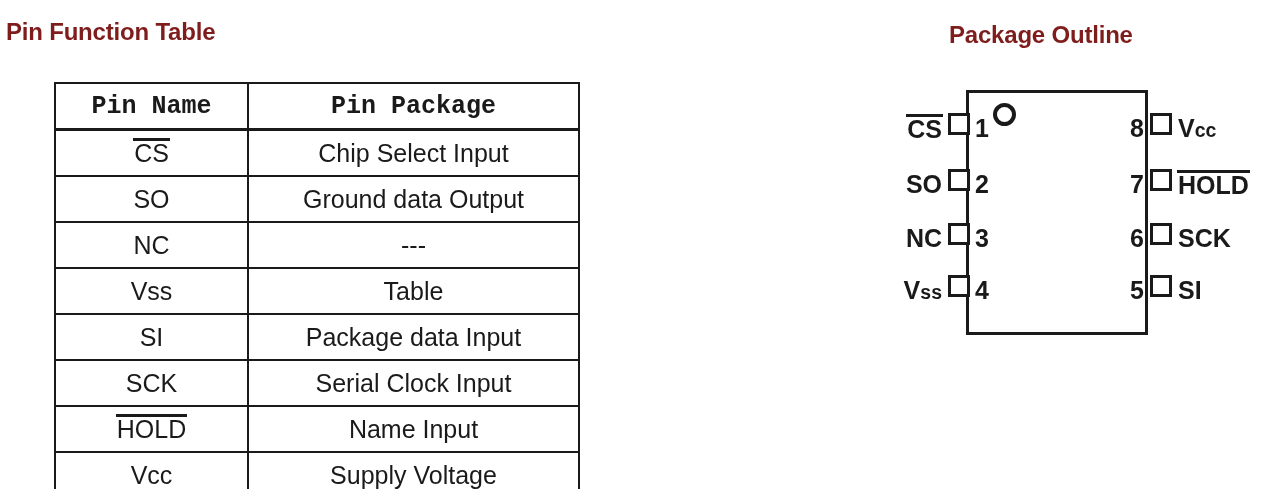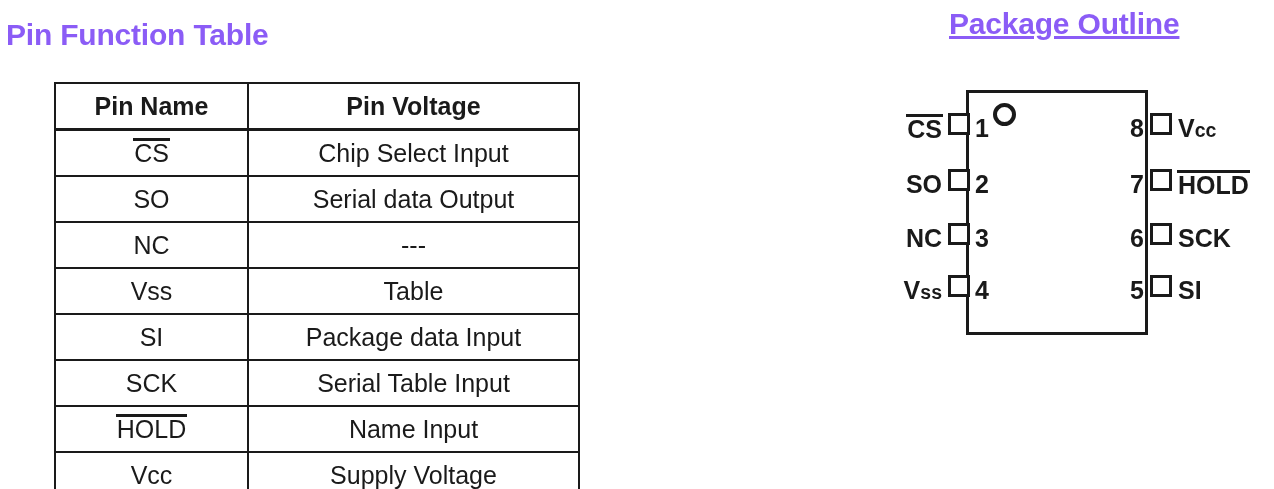--- a/index.html
+++ b/index.html
@@ -14,27 +14,27 @@
     overflow: hidden;
     font-family: "Liberation Sans", sans-serif;
     color: #111111;
     -webkit-font-smoothing: antialiased;
   }
 
   
   .heading {
     position: absolute;
     font-weight: bold;
-    font-size: 30px;
+    font-size: 24px;
     letter-spacing: -0.2px;
-    color: #8b5cf6;
+    color: #7f1d1d;
     white-space: nowrap;
   }
   #title-pin-table { left: 6px;  top: 18px; }
-  #title-package   { left: 949px; top: 7px; text-decoration: underline; }
+  #title-package   { left: 949px; top: 21px; }
 
   
   #pin-function-table {
     position: absolute;
     left: 54px;
     top: 82px;
     width: 524px;
     border-collapse: collapse;
     table-layout: fixed;
   }
@@ -50,20 +50,21 @@
     vertical-align: middle;
     font-size: 25px;
     font-weight: normal;
     color: #1a1a1a;
     line-height: 1;
     white-space: nowrap;
   }
   #pin-function-table thead th {
     font-weight: bold;
     border-bottom-width: 3px;
+    font-family: Liberation Mono, monospace;
   }
   #pin-function-table tbody tr:last-child td {
     border-bottom-width: 3px;
   }
   .cell-bold { font-weight: bold; }
 
   
   .ovl {
     position: relative;
     display: inline-block;
@@ -163,47 +164,47 @@
 <div class="heading" id="title-package">Package Outline</div>
 
 <table id="pin-function-table">
   <colgroup>
     <col class="c-name">
     <col class="c-func">
   </colgroup>
   <thead>
     <tr>
       <th>Pin Name</th>
-      <th>Pin Voltage</th>
+      <th>Pin Package</th>
     </tr>
   </thead>
   <tbody id="pin-table-body">
       <tr>
         <td class="cell-bold"><span class="ovl">CS</span></td>
         <td>Chip Select Input</td>
       </tr>
       <tr>
         <td><span>SO</span></td>
-        <td>Serial data Output</td>
+        <td>Ground data Output</td>
       </tr>
       <tr>
         <td><span>NC</span></td>
         <td>---</td>
       </tr>
       <tr>
         <td><span>Vss</span></td>
         <td>Table</td>
       </tr>
       <tr>
         <td><span>SI</span></td>
         <td>Package data Input</td>
       </tr>
       <tr>
         <td><span>SCK</span></td>
-        <td>Serial Table Input</td>
+        <td>Serial Clock Input</td>
       </tr>
       <tr>
         <td class="cell-bold"><span class="ovl">HOLD</span></td>
         <td>Name Input</td>
       </tr>
       <tr>
         <td><span>Vcc</span></td>
         <td>Supply Voltage</td>
       </tr>
     </tbody>

